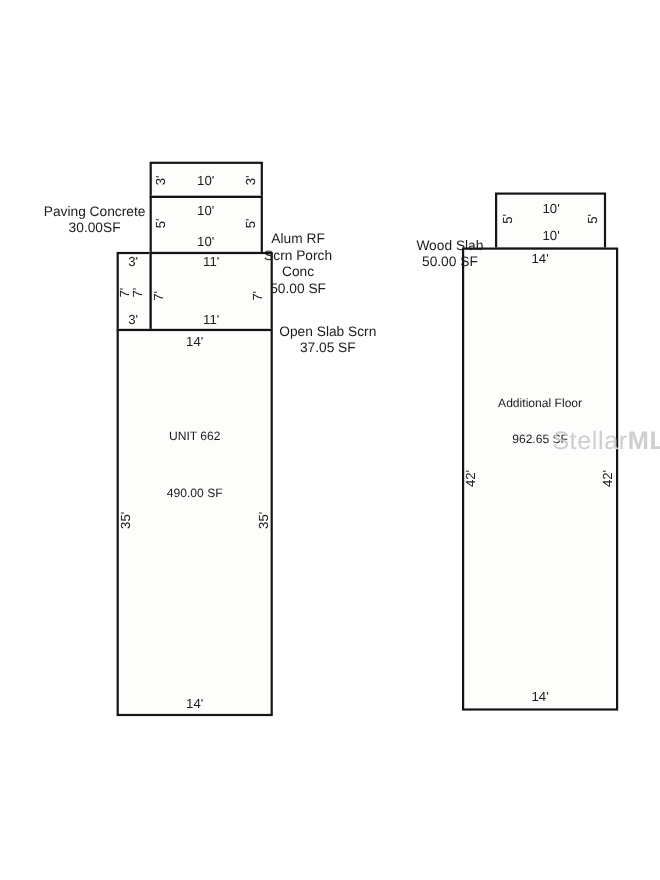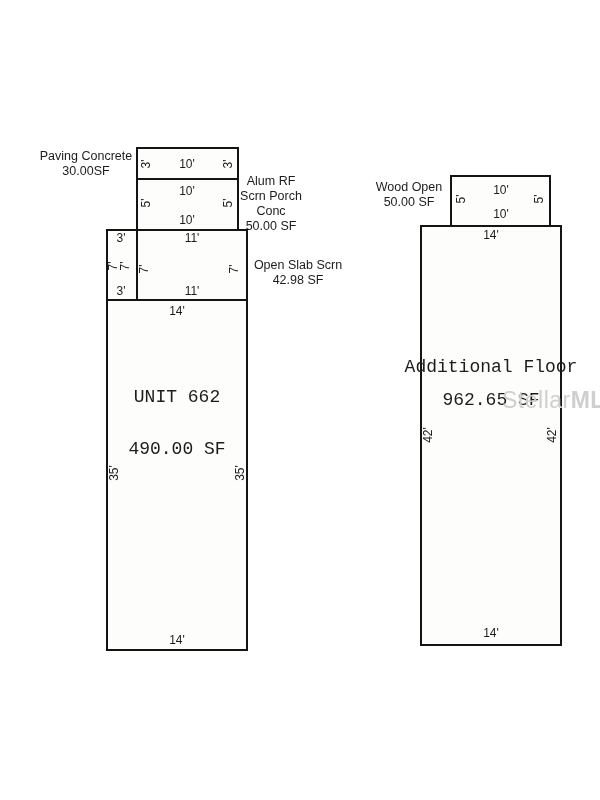--- a/index.html
+++ b/index.html
@@ -12,25 +12,25 @@
   .canvas{
     position:relative;width:600px;height:800px;background:#ffffff;
     overflow:hidden;font-family:"Liberation Sans",sans-serif;
   }
   .rect{
     position:absolute;box-sizing:border-box;
     border:2px solid var(--outline);background:var(--fill);
   }
   .note{
     position:absolute;text-align:center;font-size:12.5px;line-height:15px;
-    color:var(--text);white-space:nowrap;z-index:3;
+    color:var(--text);white-space:nowrap;z-index:3;margin-top:36px;
   }
   .ctr{
-    position:absolute;transform:translate(-50%,-50%);font-size:18px;
-    color:var(--text);white-space:nowrap;z-index:3;font-family:Liberation Mono, monospace;
+    position:absolute;transform:translate(-50%,-50%);font-size:11px;
+    color:var(--text);white-space:nowrap;z-index:3;
   }
   .dim{
     position:absolute;transform:translate(-50%,-50%);font-size:12px;
     color:var(--text);white-space:nowrap;z-index:3;
   }
   .dim.v{transform:translate(-50%,-50%) rotate(-90deg);}
   .watermark{
     position:absolute;font-size:23px;color:var(--wm);z-index:6;
     white-space:nowrap;letter-spacing:0.5px;
   }
@@ -58,25 +58,25 @@
 
   <div class="note" style="left:221px;top:174px;width:100px">
     <div>Alum RF</div>
     <div>Scrn Porch</div>
     <div>Conc</div>
     <div>50.00 SF</div>
   </div>
 
   <div class="note" style="left:248px;top:258px;width:100px">
     <div>Open Slab Scrn</div>
-    <div>42.98 SF</div>
+    <div>37.05 SF</div>
   </div>
 
   <div class="note" style="left:359px;top:180px;width:100px">
-    <div>Wood Open</div>
+    <div>Wood Slab</div>
     <div>50.00 SF</div>
   </div>
 
   <div class="ctr" style="left:177px;top:397px">UNIT 662</div>
   <div class="ctr" style="left:177px;top:449px">490.00 SF</div>
   <div class="ctr" style="left:491px;top:367px">Additional Floor</div>
   <div class="ctr" style="left:491px;top:400px">962.65 SF</div>
 
   <div class="dim v" style="left:146px;top:164px">3'</div>
   <div class="dim" style="left:187px;top:164px">10'</div>

